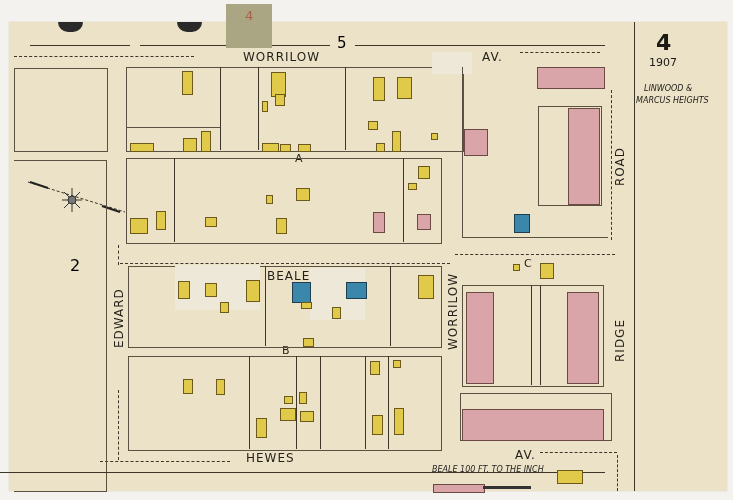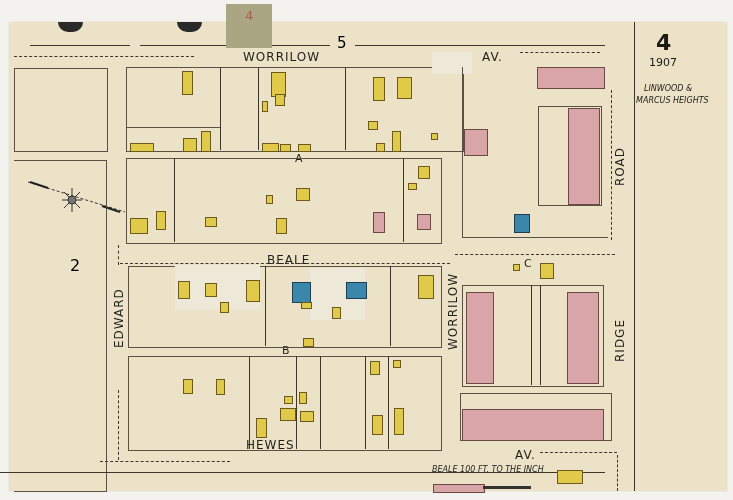--- a/index.html
+++ b/index.html
@@ -48,23 +48,23 @@
 <div style="position:absolute;left:337px;top:34px;font-size:15px">5</div>
 <div class="line" style="left:30px;top:45px;width:100px;height:1px"></div>
 <div class="line" style="left:140px;top:45px;width:190px;height:1px"></div>
 <div class="line" style="left:355px;top:45px;width:250px;height:1px"></div>
 <div style="position:absolute;left:70px;top:256px;font-size:16px">2</div>
 
 <div class="street" style="left:243px;top:50px">WORRILOW</div>
 <div class="street" style="left:482px;top:50px">AV.</div>
 <div class="dline" style="left:14px;top:56px;width:180px"></div>
 <div class="dline" style="left:520px;top:52px;width:80px"></div>
-<div class="street" style="left:267px;top:253px">BEALE</div>
+<div class="street" style="left:267px;top:269px">BEALE</div>
 <div class="dline" style="left:120px;top:263px;width:330px"></div>
-<div class="street" style="left:246px;top:438px">HEWES</div>
+<div class="street" style="left:246px;top:451px">HEWES</div>
 <div class="street" style="left:515px;top:448px">AV.</div>
 <div class="dline" style="left:100px;top:461px;width:130px"></div>
 <div class="street vert" style="left:112px;top:348px">EDWARD</div>
 <div class="vdline" style="left:118px;top:245px;height:20px"></div>
 <div class="vdline" style="left:118px;top:390px;height:70px"></div>
 <div class="street vert" style="left:446px;top:350px">WORRILOW</div>
 <div class="street vert" style="left:613px;top:186px">ROAD</div>
 <div class="street vert" style="left:613px;top:362px">RIDGE</div>
 <div class="vdline" style="left:611px;top:90px;height:150px"></div>
 <div class="dline" style="left:455px;top:254px;width:160px"></div>

